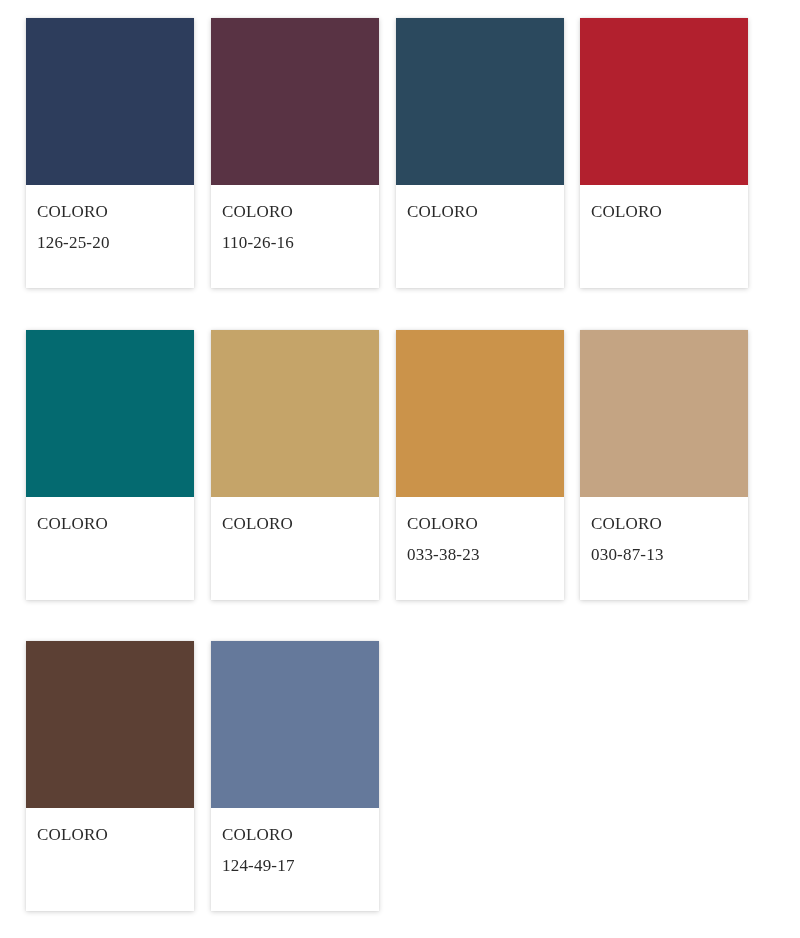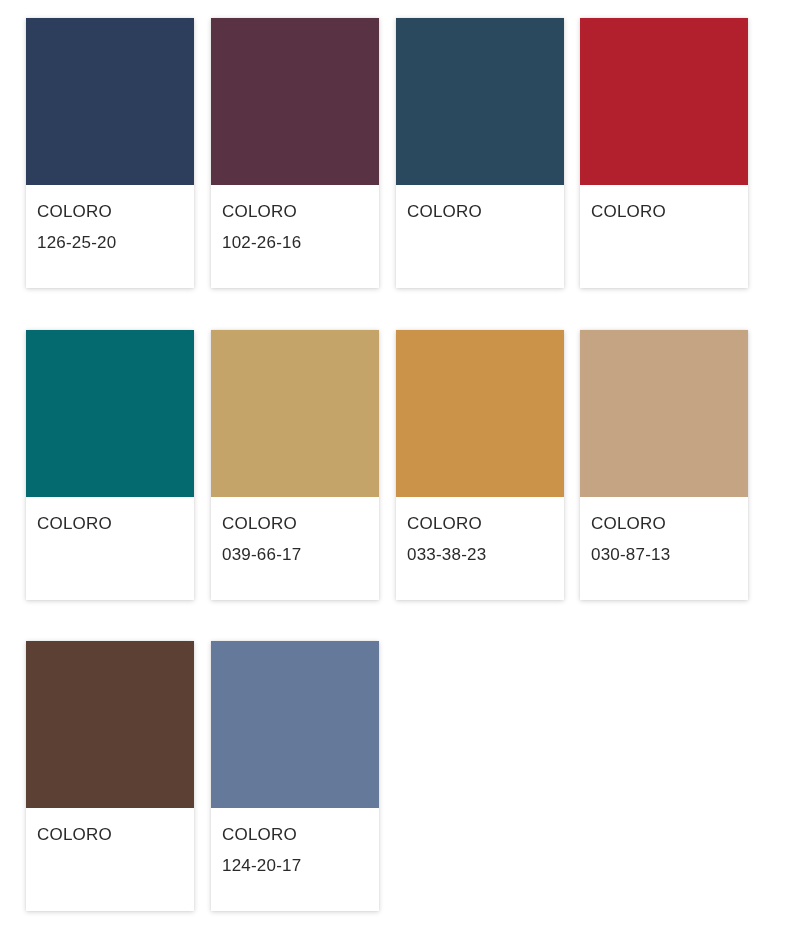--- a/index.html
+++ b/index.html
@@ -11,20 +11,21 @@
     background: #ffffff;
     font-family: "Liberation Sans", "DejaVu Sans", sans-serif;
     overflow: hidden;
   }
 
   #palette-grid {
     position: relative;
     width: 800px;
     height: 763px;
     background: #ffffff;
+    font-family: Liberation Serif, serif;
   }
 
   .swatch-card {
     position: absolute;
     width: 168px;
     height: 270px;
     background: #ffffff;
     box-shadow: 0 1px 5px rgba(0,0,0,0.18), 0 0 1px rgba(0,0,0,0.10);
   }
 
@@ -67,21 +68,21 @@
       <div class="swatch-color" style="background-color: rgb(45, 61, 92);"></div>
       <div class="swatch-meta">
         <span class="swatch-brand">COLORO</span>
         <span class="swatch-code">126-25-20</span>
       </div>
     </div>
     <div class="swatch-card col-1 row-0">
       <div class="swatch-color" style="background-color: rgb(89, 51, 68);"></div>
       <div class="swatch-meta">
         <span class="swatch-brand">COLORO</span>
-        <span class="swatch-code">102-26-16</span>
+        <span class="swatch-code">110-26-16</span>
       </div>
     </div>
     <div class="swatch-card col-2 row-0">
       <div class="swatch-color" style="background-color: rgb(43, 73, 94);"></div>
       <div class="swatch-meta">
         <span class="swatch-brand">COLORO</span>
       </div>
     </div>
     <div class="swatch-card col-3 row-0">
       <div class="swatch-color" style="background-color: rgb(178, 32, 46);"></div>
@@ -92,21 +93,20 @@
     <div class="swatch-card col-0 row-1">
       <div class="swatch-color" style="background-color: rgb(4, 106, 112);"></div>
       <div class="swatch-meta">
         <span class="swatch-brand">COLORO</span>
       </div>
     </div>
     <div class="swatch-card col-1 row-1">
       <div class="swatch-color" style="background-color: rgb(197, 164, 105);"></div>
       <div class="swatch-meta">
         <span class="swatch-brand">COLORO</span>
-        <span class="swatch-code">039-66-17</span>
       </div>
     </div>
     <div class="swatch-card col-2 row-1">
       <div class="swatch-color" style="background-color: rgb(203, 147, 74);"></div>
       <div class="swatch-meta">
         <span class="swatch-brand">COLORO</span>
         <span class="swatch-code">033-38-23</span>
       </div>
     </div>
     <div class="swatch-card col-3 row-1">
@@ -119,16 +119,16 @@
     <div class="swatch-card col-0 row-2">
       <div class="swatch-color" style="background-color: rgb(92, 64, 52);"></div>
       <div class="swatch-meta">
         <span class="swatch-brand">COLORO</span>
       </div>
     </div>
     <div class="swatch-card col-1 row-2">
       <div class="swatch-color" style="background-color: rgb(101, 121, 155);"></div>
       <div class="swatch-meta">
         <span class="swatch-brand">COLORO</span>
-        <span class="swatch-code">124-20-17</span>
+        <span class="swatch-code">124-49-17</span>
       </div>
     </div>
   </div>
 
 </body></html>

